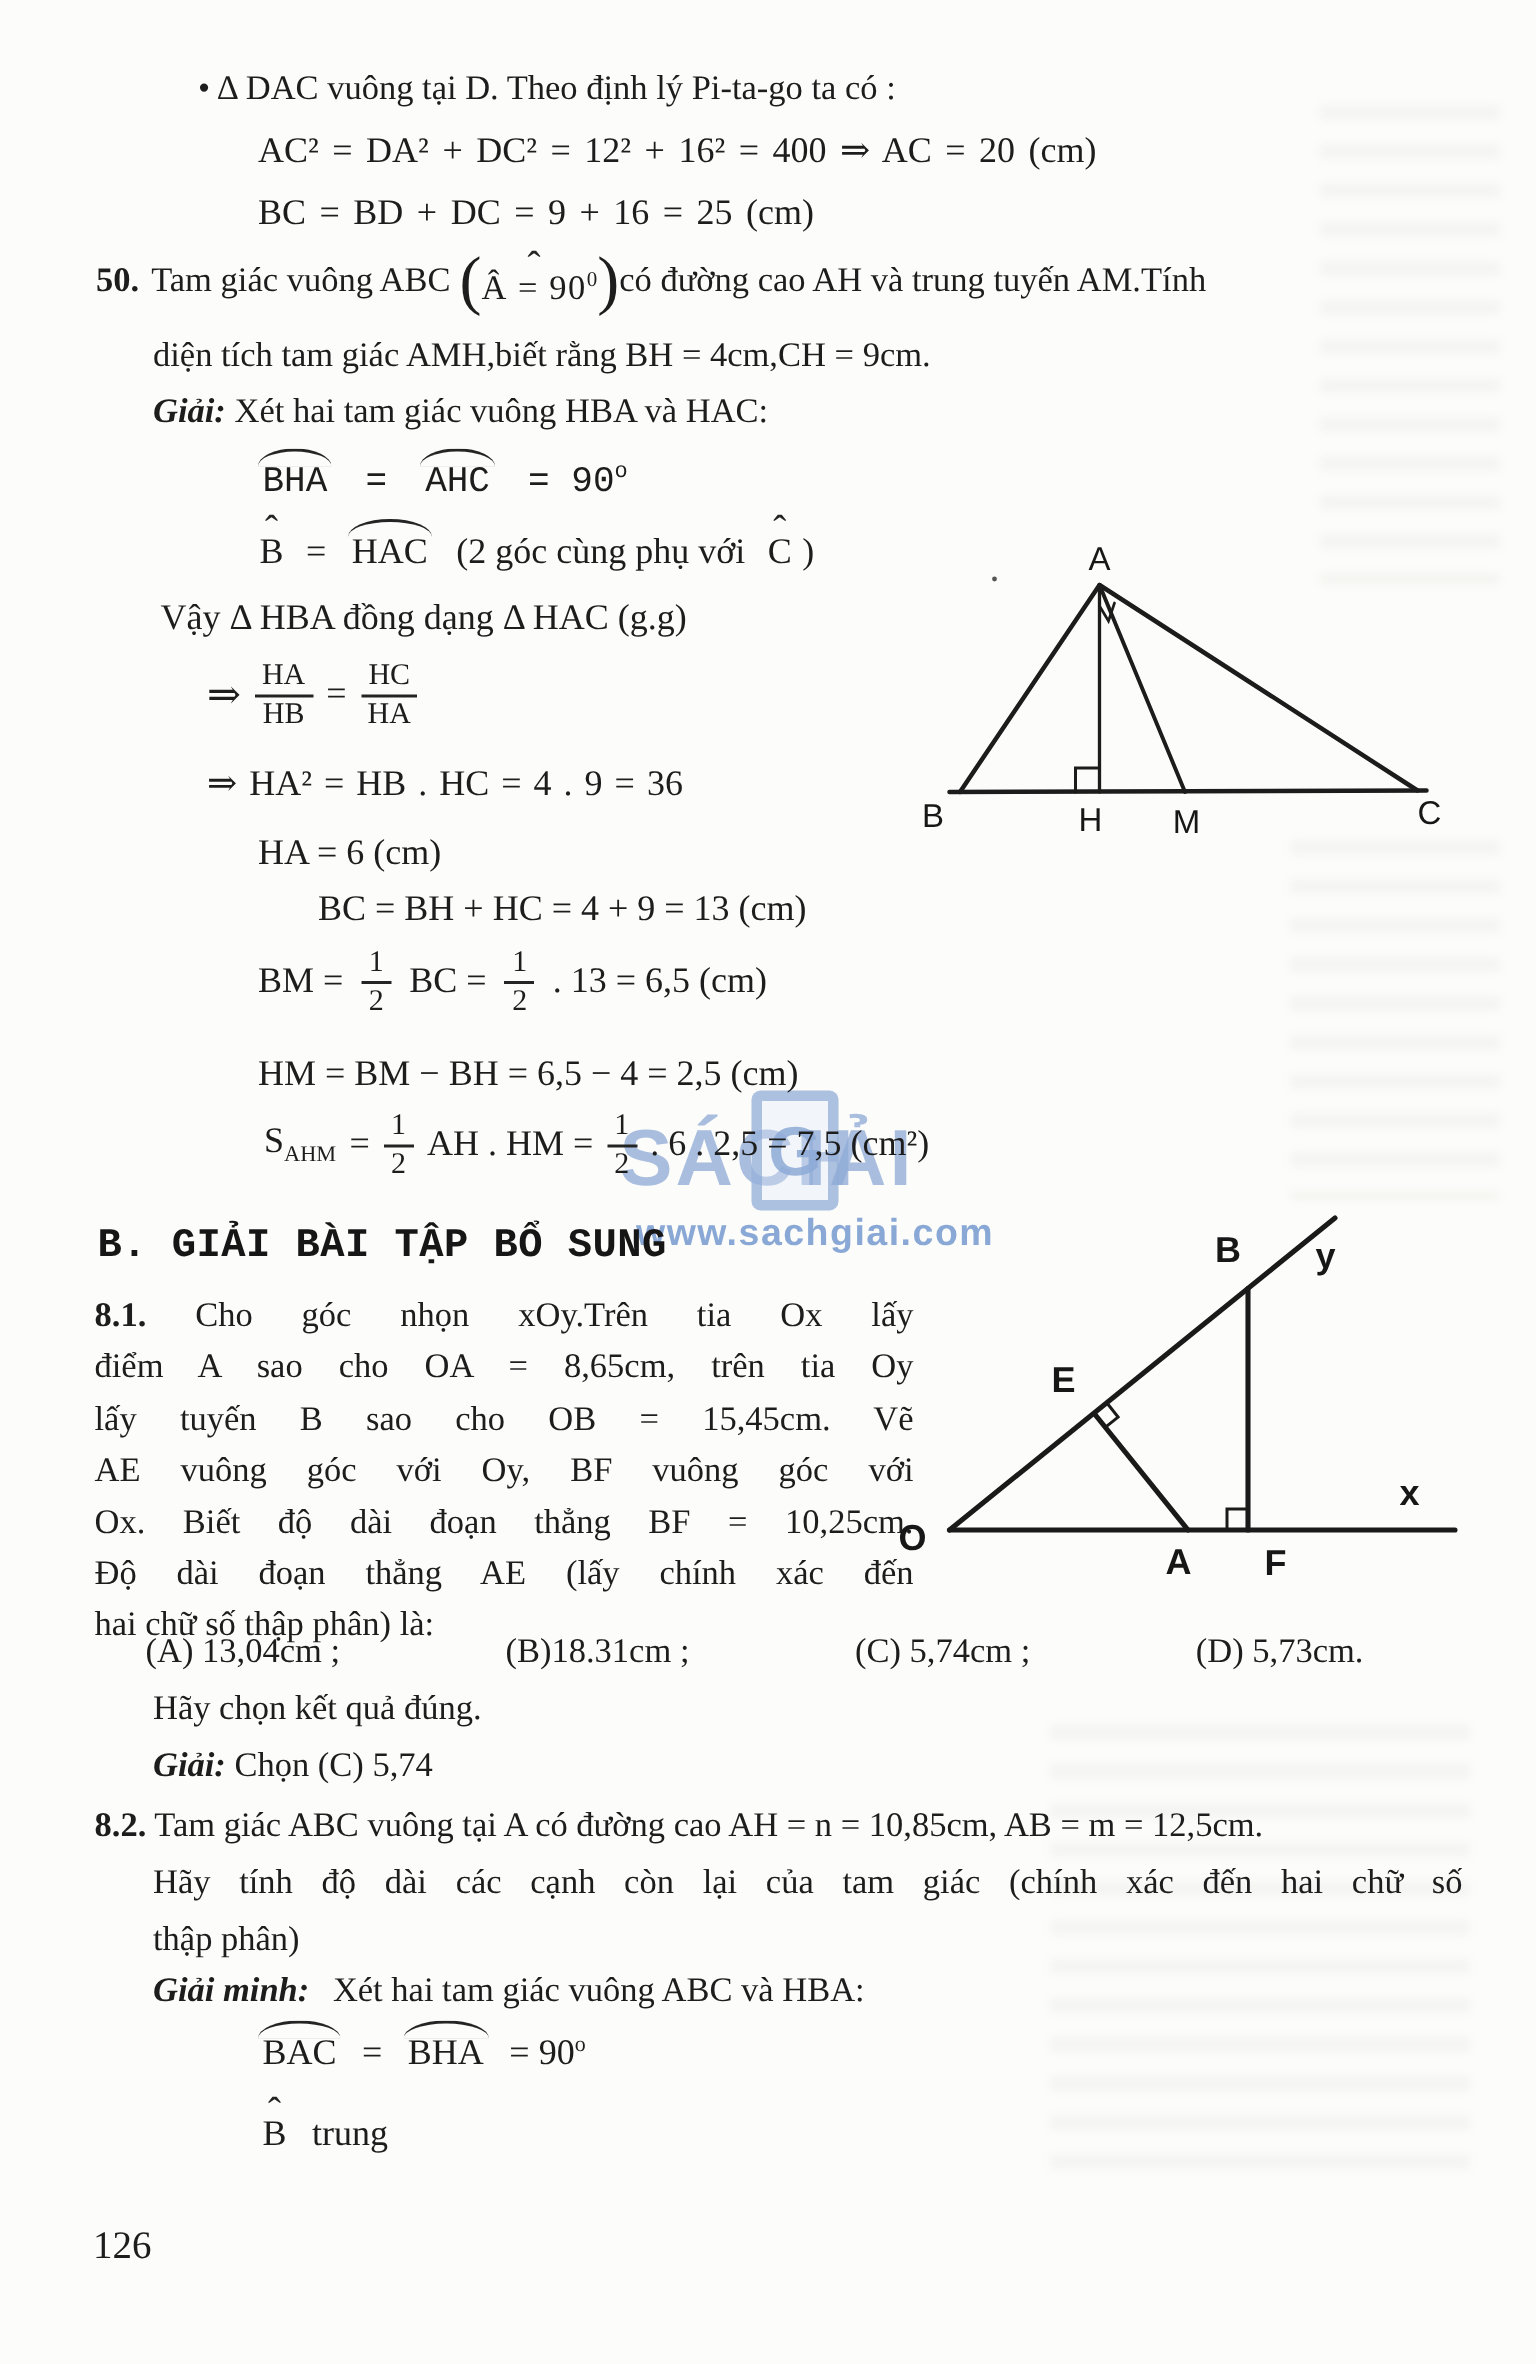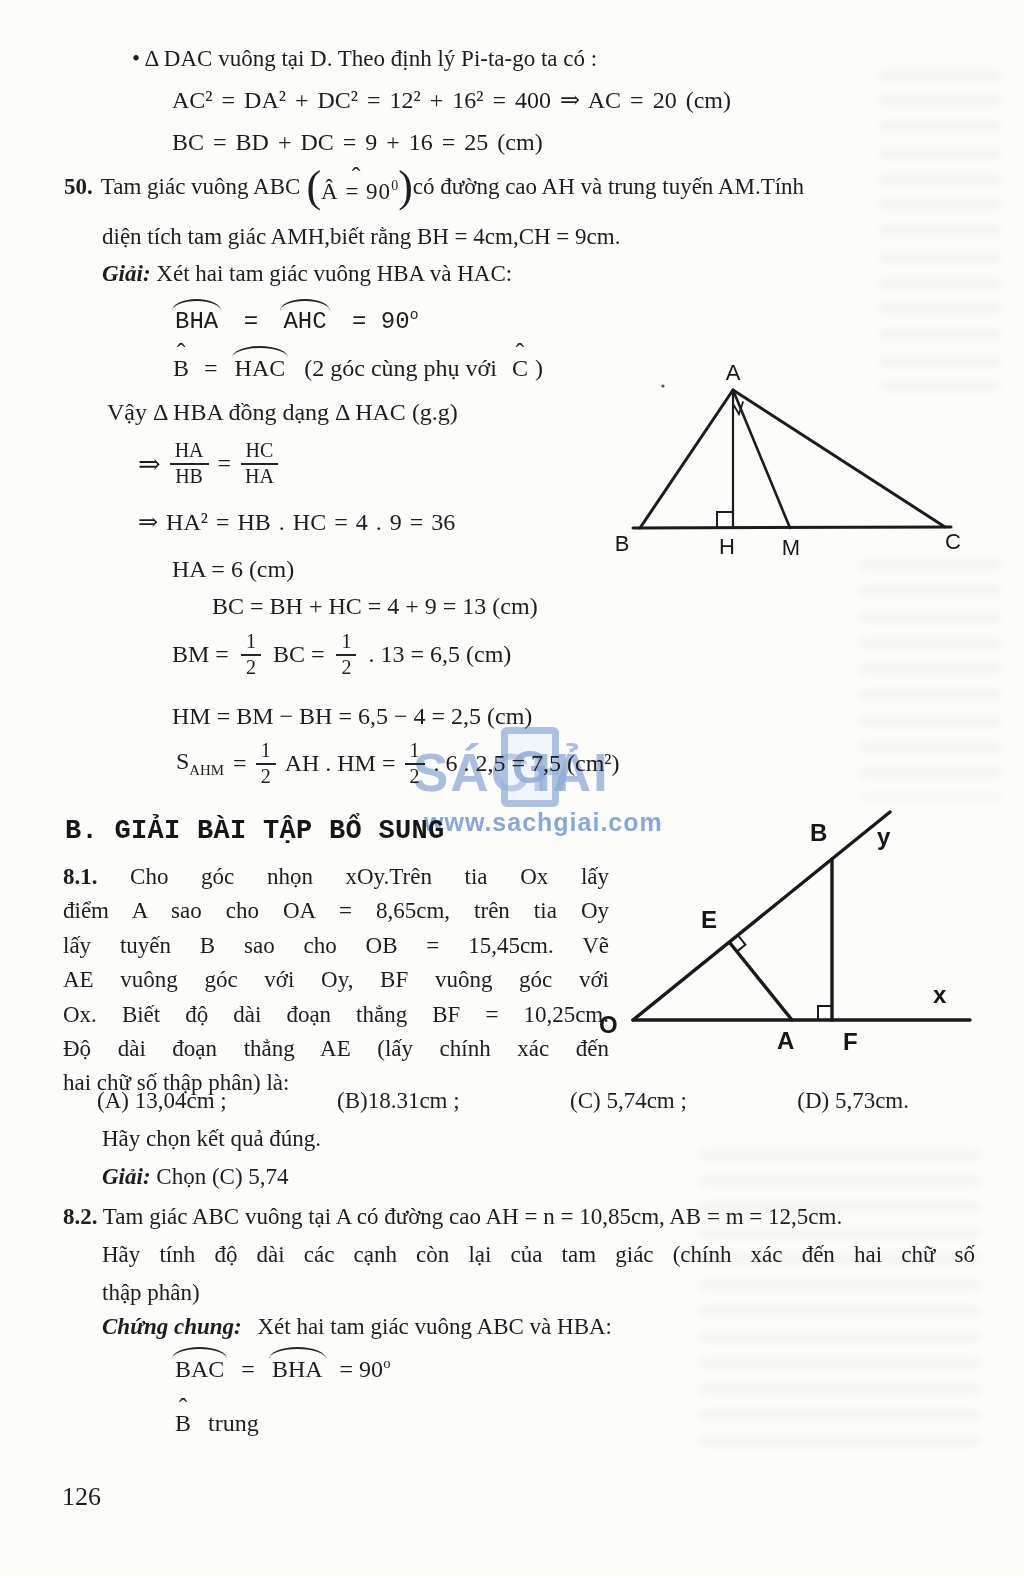--- a/index.html
+++ b/index.html
@@ -232,21 +232,21 @@
   </div>
 
   <div class="abs body-text" style="left:63px; top:1204px;">
     <b class="num">8.2.</b>
     <span>Tam giác ABC vuông tại A có đường cao AH = n = 10,85cm, AB = m = 12,5cm.</span>
   </div>
   <div class="abs body-text jline" style="left:102px; top:1242px; width:873px;">Hãy tính độ dài các cạnh còn lại của tam giác (chính xác đến hai chữ số</div>
   <div class="abs body-text" style="left:102px; top:1280px;">thập phân)</div>
 
   <div class="abs body-text" style="left:102px; top:1314px;">
-    <span class="bi">Chứng chung:</span>
+    <span class="bi">Giải minh:</span>
     <span style="margin-left:10px;">Xét hai tam giác vuông ABC và HBA:</span>
   </div>
 
   <div class="abs eq" style="left:172px; top:1346px;">
     <span class="arc">BAC</span>
     <span style="margin:0 8px;">=</span>
     <span class="arc">BHA</span>
     <span style="margin-left:8px;">= 90</span><span class="deg">o</span>
   </div>
 

